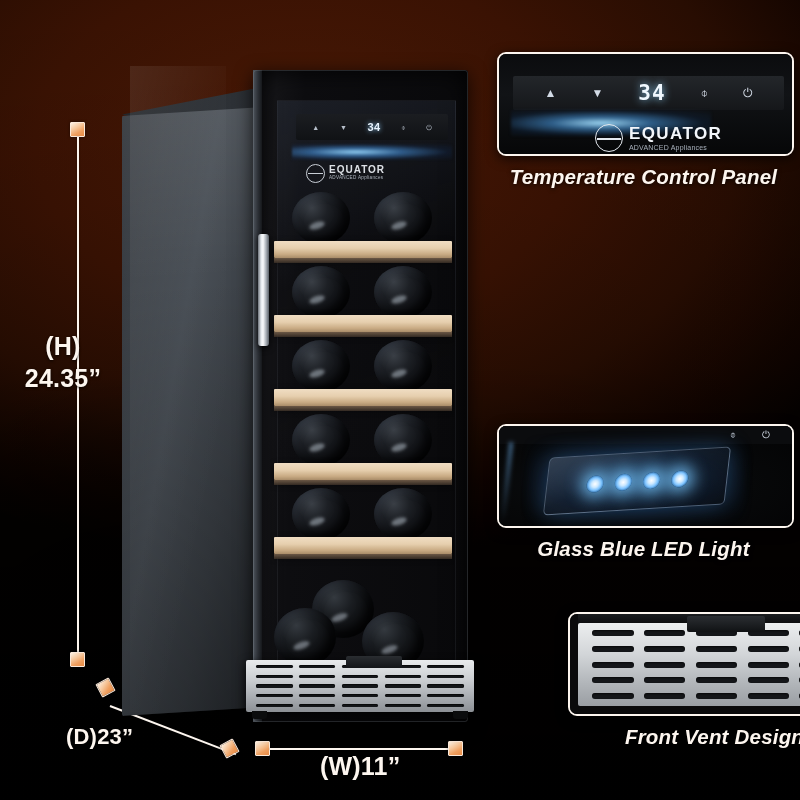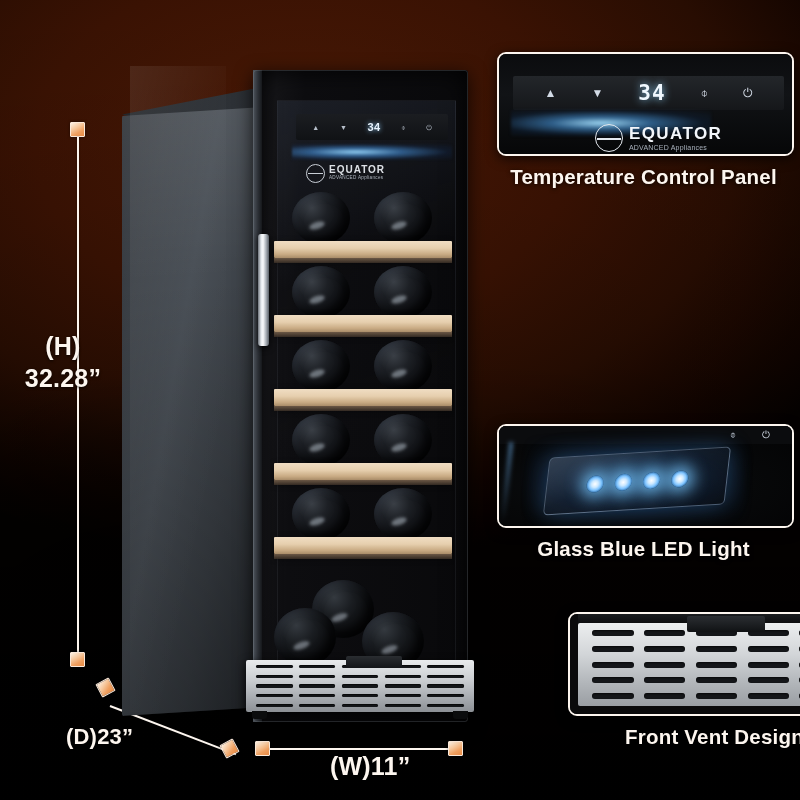--- a/index.html
+++ b/index.html
@@ -24,21 +24,21 @@
     background:linear-gradient(150deg,#fdf1e4 0%,#f6c79c 38%,#ef9f5f 68%,#e88b45 100%);
     border:1.5px solid #fbe9da;box-sizing:border-box;border-radius:1px;
     box-shadow:0 0 3px rgba(0,0,0,.5);}
   .dimline{position:absolute;background:#fdf6ef;box-shadow:0 0 2px rgba(0,0,0,.45);}
 
   .dim-label{position:absolute;color:#fdf6ef;font-weight:bold;letter-spacing:.2px;
     text-shadow:0 1px 3px rgba(0,0,0,.75);white-space:nowrap;}
 
   #h-label{left:8px;top:330px;width:110px;text-align:center;font-size:25px;line-height:32px;}
   #d-label{left:66px;top:724px;font-size:22px;}
-  #w-label{left:330px;top:752px;font-size:25px;}
+  #w-label{left:320px;top:752px;font-size:25px;}
 
   
   #unit{position:absolute;left:110px;top:62px;width:370px;height:670px;}
 
   .cab-body{position:absolute;left:12px;top:54px;width:140px;height:600px;
     background:linear-gradient(100deg,#30343a 0%,#3c4147 18%,#474d54 40%,#3a3f45 68%,#262a2f 100%);
     transform:skewY(-3.6deg);transform-origin:left top;
     border-radius:2px 0 0 2px;}
   .cab-body:after{content:"";position:absolute;inset:0;
     background:linear-gradient(180deg,rgba(255,255,255,.07) 0%,rgba(255,255,255,0) 28%,rgba(0,0,0,.30) 100%);}
@@ -120,21 +120,21 @@
   .vent-slot{height:3.4px;background:#141619;border-radius:1.6px;box-shadow:inset 0 1px 1px rgba(0,0,0,.6);}
   .vent-latch{position:absolute;left:44%;top:-4px;width:56px;height:12px;
     background:linear-gradient(180deg,#2a2d31 0%,#131518 100%);border-radius:2px;}
   .foot{position:absolute;bottom:-7px;width:15px;height:8px;background:#0b0c0d;border-radius:0 0 3px 3px;}
 
   
   .callout{position:absolute;width:293px;}
   .card{position:relative;width:100%;border:2px solid #fdf6ef;border-radius:9px;
     overflow:hidden;background:#000;box-shadow:0 3px 12px rgba(0,0,0,.7);}
   .caption{margin-top:9px;text-align:center;color:#fdf6ef;font-size:20.5px;font-weight:bold;
-    letter-spacing:.2px;text-shadow:0 1px 4px rgba(0,0,0,.8);white-space:nowrap;}
+    letter-spacing:.2px;text-shadow:0 1px 4px rgba(0,0,0,.8);white-space:nowrap;font-style:italic;}
 
   
   #card-temp .inner{position:relative;height:100px;
     background:linear-gradient(180deg,#0b0c0e 0%,#111316 40%,#060708 100%);}
   .c1-bar{position:absolute;left:14px;top:22px;right:8px;height:34px;
     background:linear-gradient(180deg,#23262a 0%,#15171a 100%);border-radius:2px;
     display:flex;align-items:center;justify-content:space-around;padding:0 14px;box-sizing:border-box;}
   .c1-bar .ic{color:#d3dbe6;font-size:12px;line-height:1;}
   .c1-seg{color:#f0f8ff;font-size:21px;font-weight:bold;letter-spacing:1px;
     text-shadow:0 0 8px rgba(150,215,255,.95);font-family:"DejaVu Sans Mono", monospace;}
@@ -211,21 +211,21 @@
   <div class="bg-glow"></div>
   <div class="bg-vignette"></div>
   <div class="bg-vignette2"></div>
 
   <div>
     <div class="marker" style="left:70px;top:122px;"></div>
     <div class="dimline" style="left:76.5px;top:137px;width:2px;height:520px;"></div>
     <div class="marker" style="left:70px;top:652px;"></div>
     <div class="dim-label" id="h-label">
       <span>(H)</span><br>
-      <span>32.28”</span>
+      <span>24.35”</span>
     </div>
   </div>
 
   <div>
     <div class="marker" style="left:98px;top:680px;transform:rotate(-28deg);"></div>
     <div class="dimline" style="left:110px;top:705px;width:135px;height:2px;transform:rotate(21deg);transform-origin:left center;"></div>
     <div class="marker" style="left:222px;top:741px;transform:rotate(-28deg);"></div>
     <div class="dim-label" id="d-label">(D)23”</div>
   </div>
 

